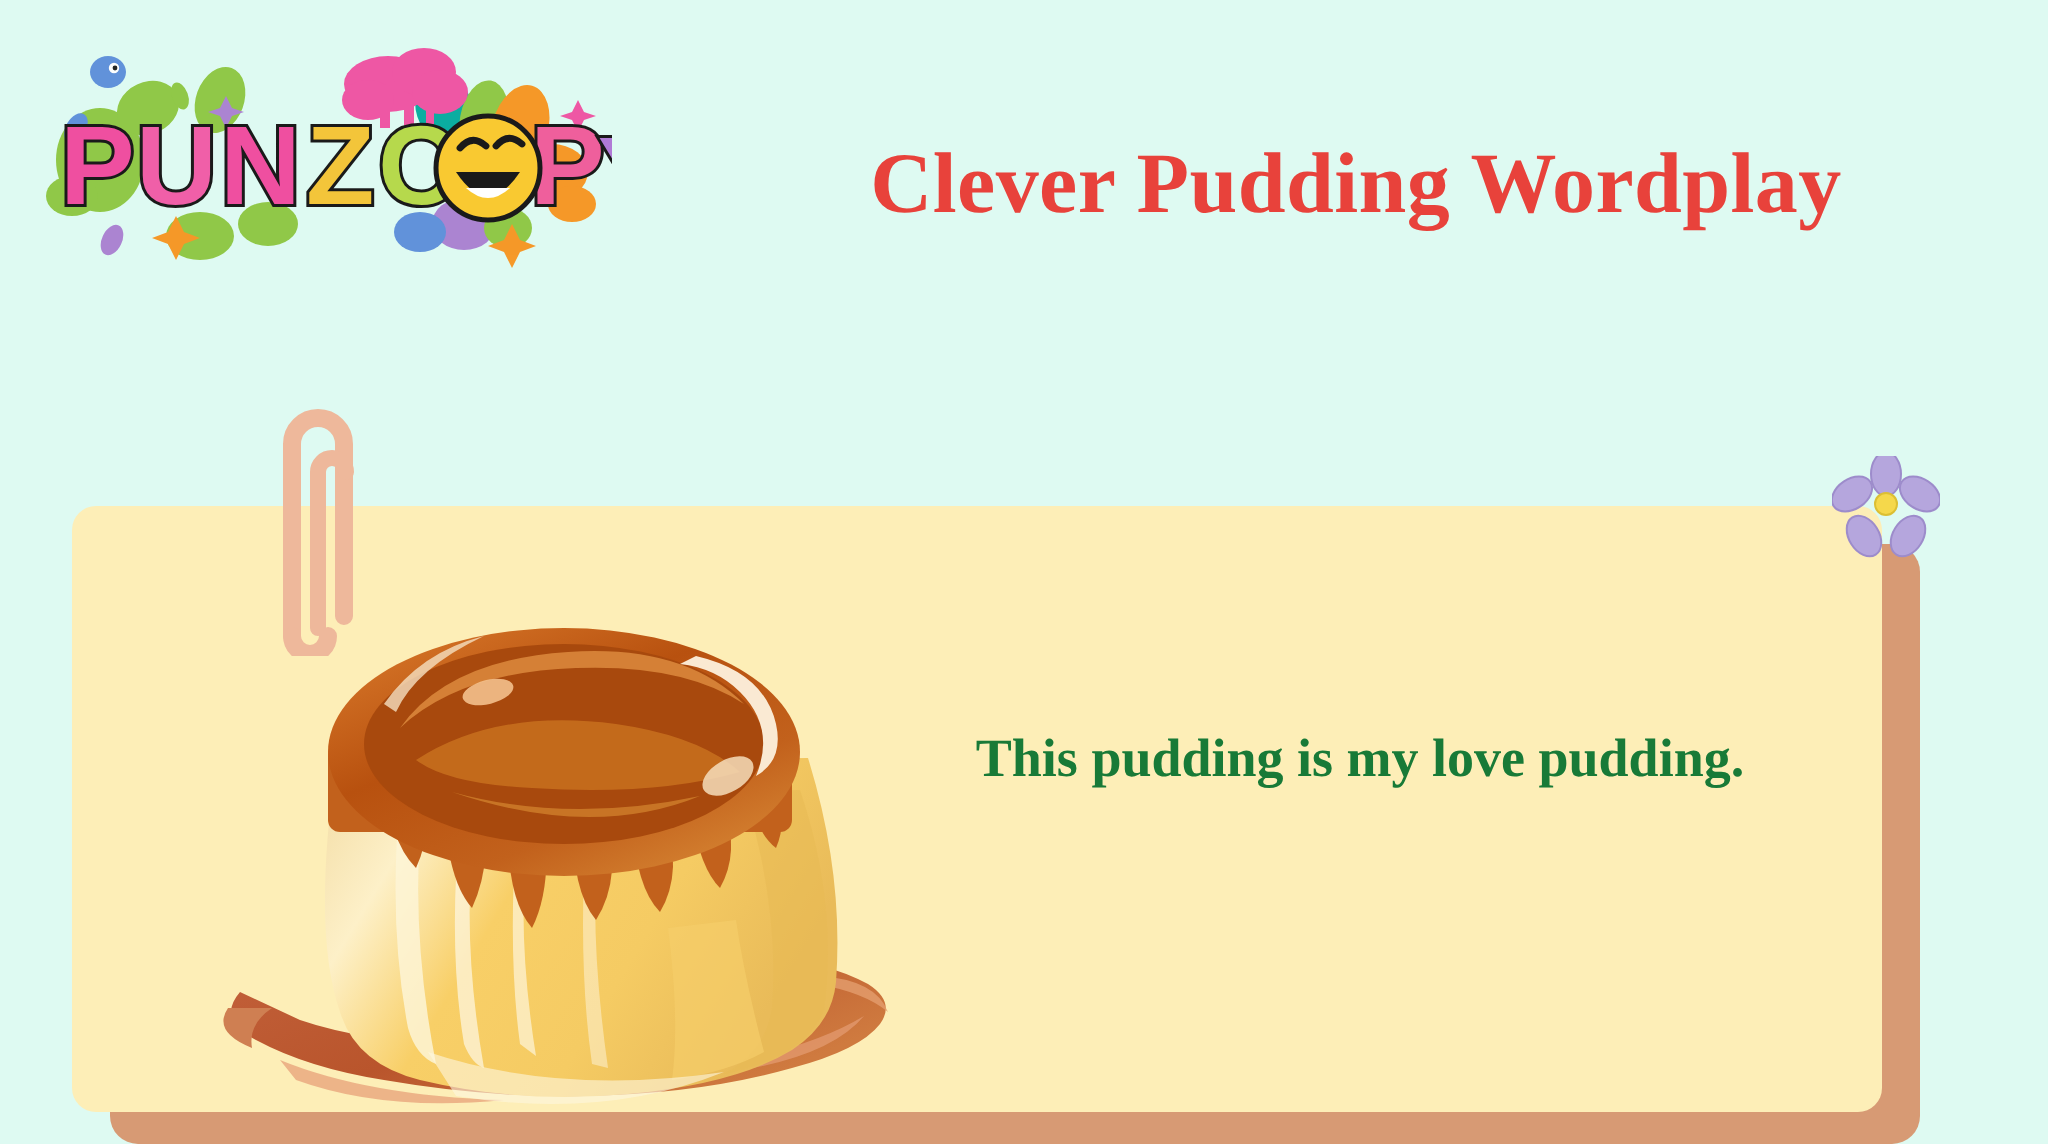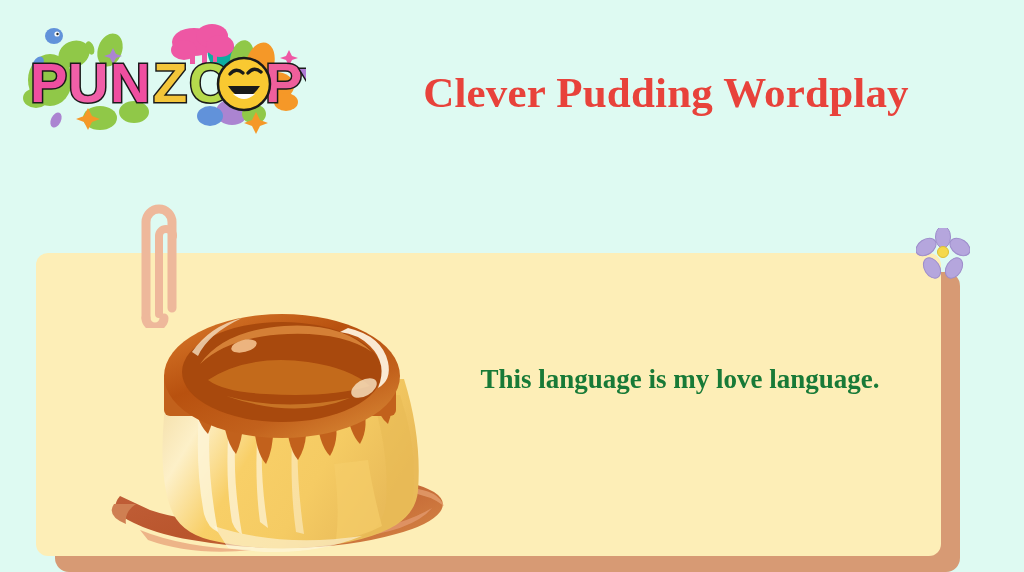--- a/index.html
+++ b/index.html
@@ -34,21 +34,21 @@
     position: absolute;
     left: 14px;
     top: 20px;
     width: 292px;
     height: 120px;
   }
   .logo svg { display: block; }
 
   .page-title {
     position: absolute;
-    left: 336px;
+    left: 348px;
     top: 36px;
     width: 660px;
     text-align: center;
     color: #e8423b;
     font-family: "Liberation Serif", serif;
     font-weight: bold;
     font-size: 43px;
     line-height: 1.28;
     letter-spacing: 0.2px;
   }
@@ -277,15 +277,15 @@
         <ellipse cx="27" cy="9" rx="7.5" ry="11"></ellipse>
         <ellipse cx="44" cy="19" rx="11" ry="7.5" transform="rotate(34 44 19)"></ellipse>
         <ellipse cx="38" cy="40" rx="7.5" ry="11" transform="rotate(32 38 40)"></ellipse>
         <ellipse cx="16" cy="40" rx="7.5" ry="11" transform="rotate(-32 16 40)"></ellipse>
         <ellipse cx="10" cy="19" rx="11" ry="7.5" transform="rotate(-34 10 19)"></ellipse>
       </g>
       <circle cx="27" cy="24" r="5.5" fill="#f5d84b" stroke="#dcbf33" stroke-width="1"></circle>
     </svg>
   </div>
 
-  <div class="quote">This language is my love language.</div>
+  <div class="quote">This pudding is my love pudding.</div>
 
 </div>
 
 </body></html>

